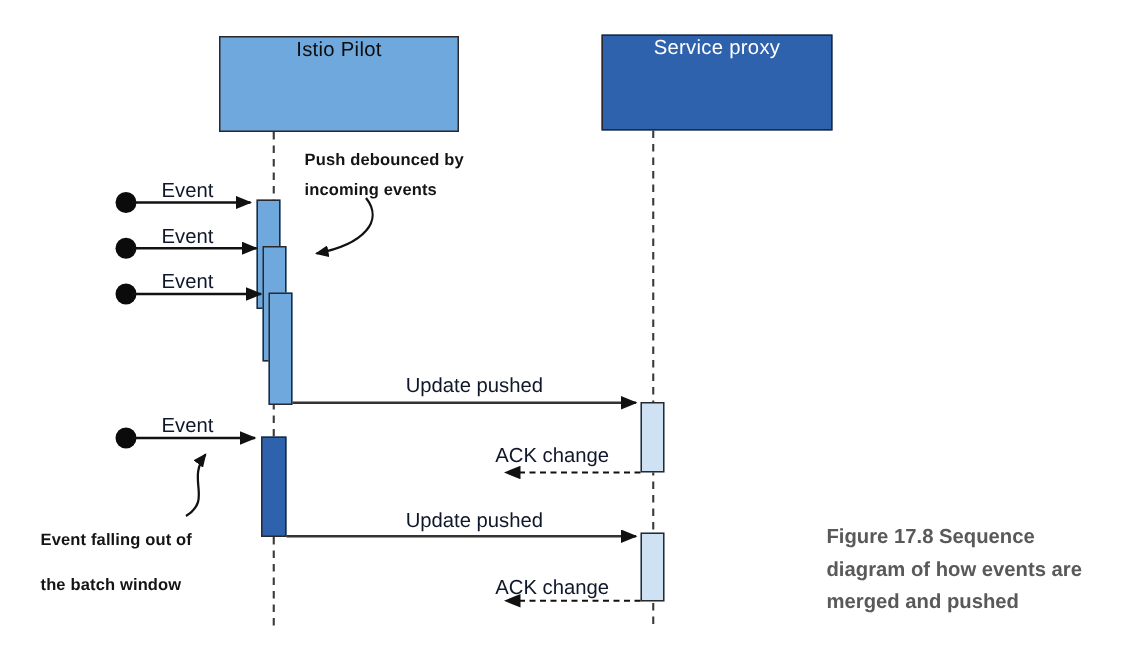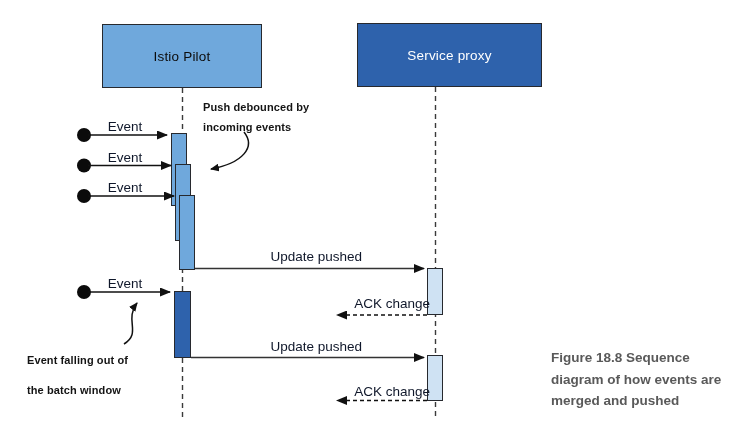--- a/index.html
+++ b/index.html
@@ -10,26 +10,27 @@
     font-family:"Liberation Sans", sans-serif;
     overflow:hidden;
   }
   .layer{position:absolute;left:0;top:0;width:755px;height:430px;}
   svg.layer{pointer-events:none;}
 
   .actor-box{
     position:absolute;
     box-sizing:border-box;
     border:1.6px solid #27292e;
-    display:flex;align-items:center;justify-content:center;
+    display:flex;justify-content:center;
     font-size:13.5px;letter-spacing:.2px;
     z-index:5;
+    margin-left:44px;
   }
   .actor-pilot{left:102px;top:24px;width:160px;height:64px;background:var(--actor-light);color:#0c0c0c;}
-  .actor-proxy{left:357px;top:23px;width:185px;height:64px;background:var(--actor-dark);color:#ffffff;}
+  .actor-proxy{left:357px;top:23px;width:154px;height:64px;background:var(--actor-dark);color:#ffffff;}
 
   .bar{
     position:absolute;box-sizing:border-box;
     border:1.4px solid #27292e;
   }
   .bar-light{background:var(--activation-light);}
   .bar-dark{background:var(--activation-dark);}
   .bar-pale{background:var(--activation-pale);}
   .bar1{left:171px;top:133px;width:16px;height:73px;z-index:2;}
   .bar2{left:175px;top:164px;width:16px;height:77px;z-index:3;}
@@ -38,21 +39,21 @@
   .proxybar1{left:427px;top:268px;width:16px;height:47px;z-index:2;}
   .proxybar2{left:427px;top:355px;width:16px;height:46px;z-index:2;}
 
   .lbl{
     position:absolute;color:#0f172a;font-size:13.5px;z-index:6;
   }
   .event-lbl{left:85px;width:80px;text-align:center;}
   .ev1{top:119px;} .ev2{top:150px;} .ev3{top:180px;} .ev4{top:276px;}
   .update-lbl{left:222px;width:140px;text-align:right;}
   .up1{top:249px;} .up2{top:339px;}
-  .ack-lbl{left:330px;width:100px;text-align:right;}
+  .ack-lbl{left:306px;width:100px;text-align:right;}
   .ack1{top:296px;} .ack2{top:384px;}
 
   .annot{
     position:absolute;z-index:6;color:#141414;
     font-weight:bold;font-size:11px;line-height:20px;
     white-space:pre-line;letter-spacing:.1px;
   }
   .annot-debounce{left:203px;top:97px;}
   .annot-batch{left:27px;top:345px;line-height:30px;}
 
@@ -123,17 +124,17 @@
   <div class="lbl update-lbl up1">Update pushed</div>
   <div class="lbl ack-lbl ack1">ACK change</div>
   <div class="lbl update-lbl up2">Update pushed</div>
   <div class="lbl ack-lbl ack2">ACK change</div>
 
   <div class="annot annot-debounce">Push debounced by
 incoming events</div>
   <div class="annot annot-batch">Event falling out of
 the batch window</div>
 
-  <div class="caption">Figure 18.8   Sequence
+  <div class="caption">Figure 17.8   Sequence
 diagram of how events are
 merged and pushed</div>
 
 </div>
 
 </body></html>

